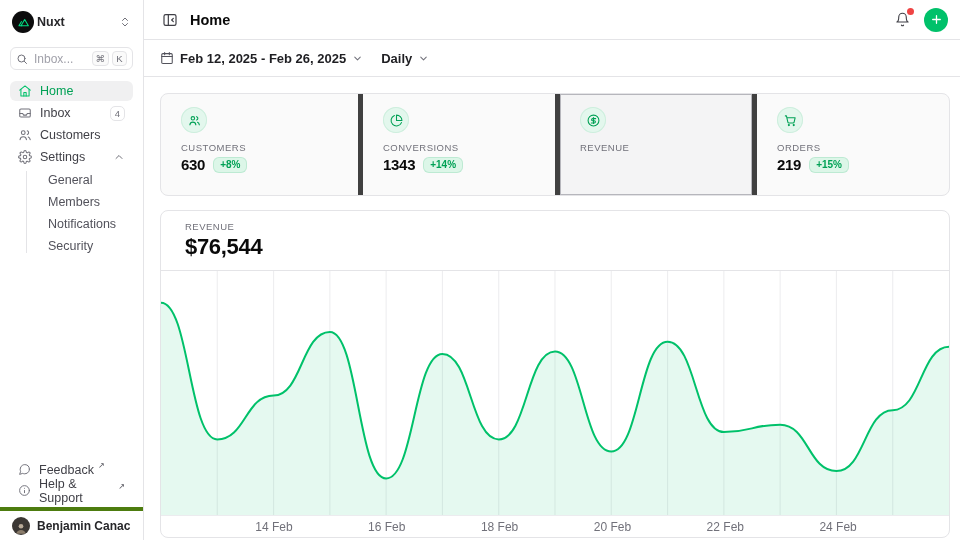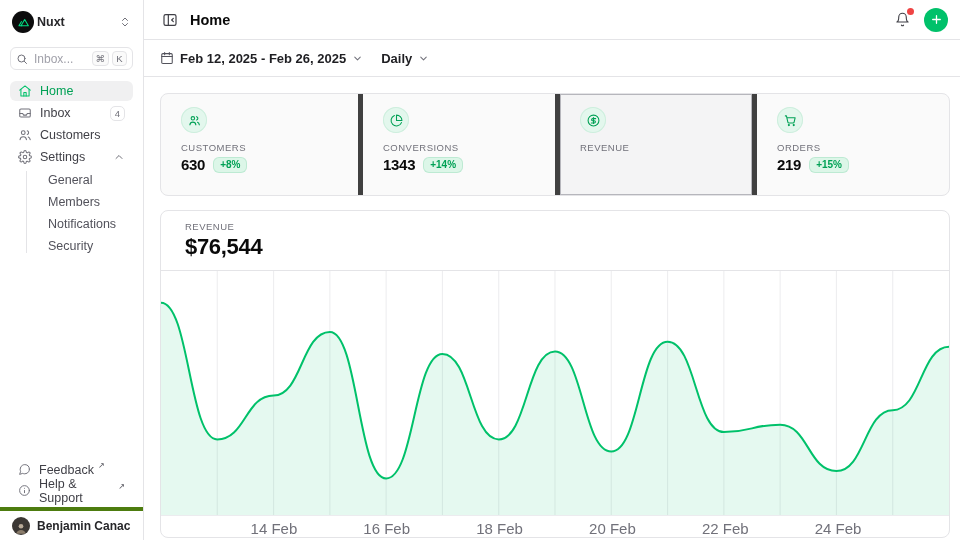--- a/index.html
+++ b/index.html
@@ -83,21 +83,21 @@
 
   
   .chart-card { position:absolute; left:160px; top:210px; width:790px; height:328px;
     border:1px solid #e4e4e7; border-radius:8px; background:#fff; overflow:hidden; }
   .chart-head { height:60px; border-bottom:1px solid #e4e4e7; padding:10px 24px 0; }
   .chart-label { font-size:9.5px; letter-spacing:.5px; color:#71717a; font-weight:500; }
   .chart-value { font-size:22px; font-weight:700; color:#0a0a0a; margin-top:2px; letter-spacing:-0.3px; }
   .plot { position:relative; height:245px; border-bottom:1px solid #ececef; }
   .plot svg { position:absolute; inset:0; width:100%; height:100%; display:block; }
   .x-axis { position:relative; height:20px; }
-  .tick { position:absolute; top:4px; transform:translateX(-50%); font-size:15px; color:#71717a; white-space:nowrap; }
+  .tick { position:absolute; top:4px; transform:translateX(-50%); font-size:12px; color:#71717a; white-space:nowrap; }
 
   svg.ico { display:block; }
 </style>
 </head>
 <body>
 
 <div class="app">
 
   <aside class="sidebar">
 

